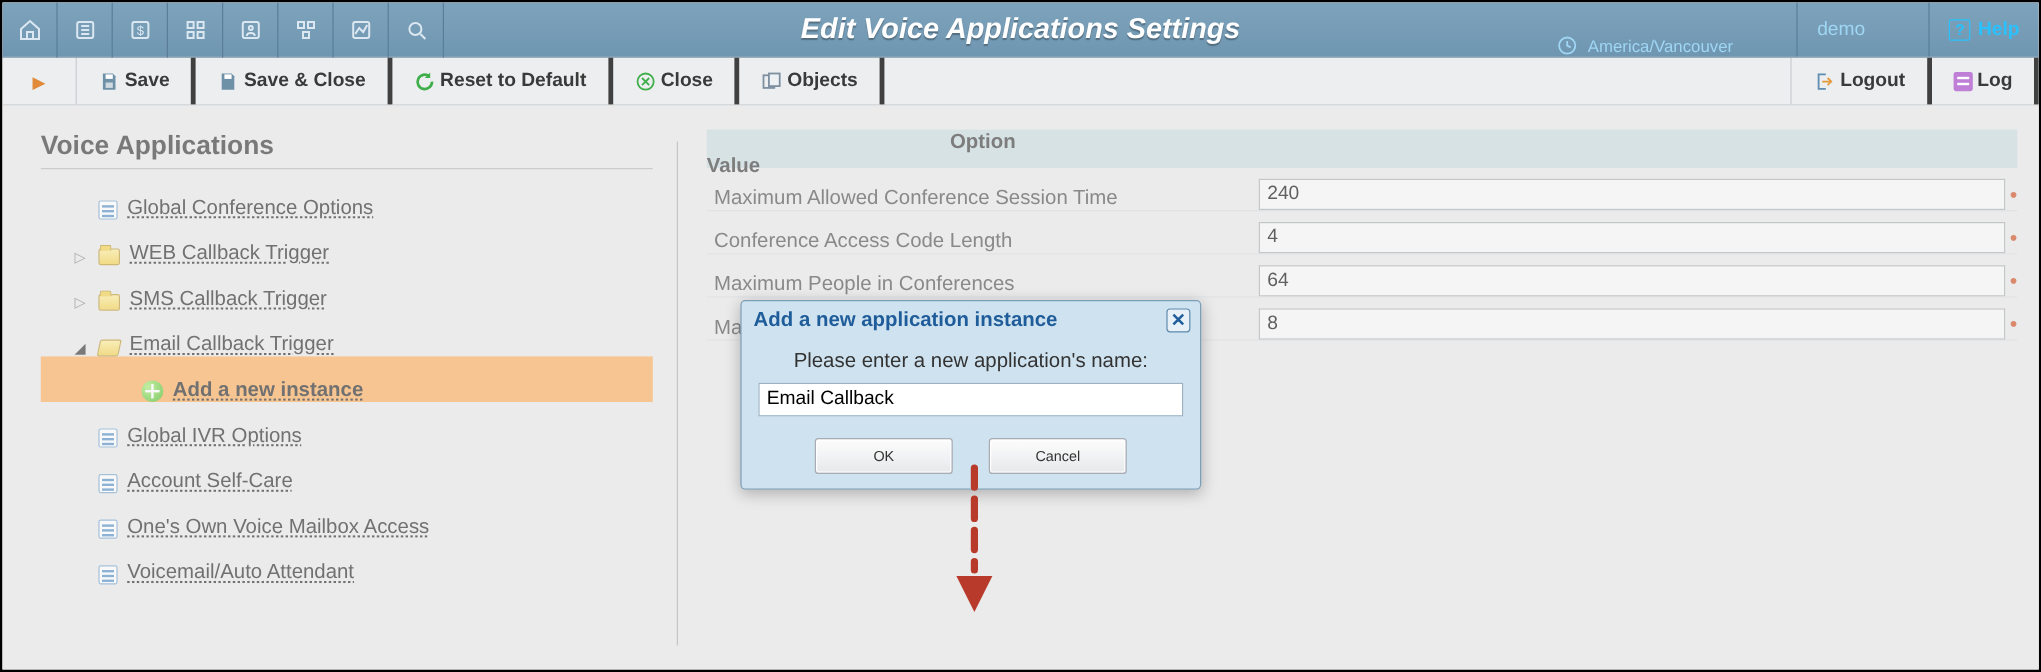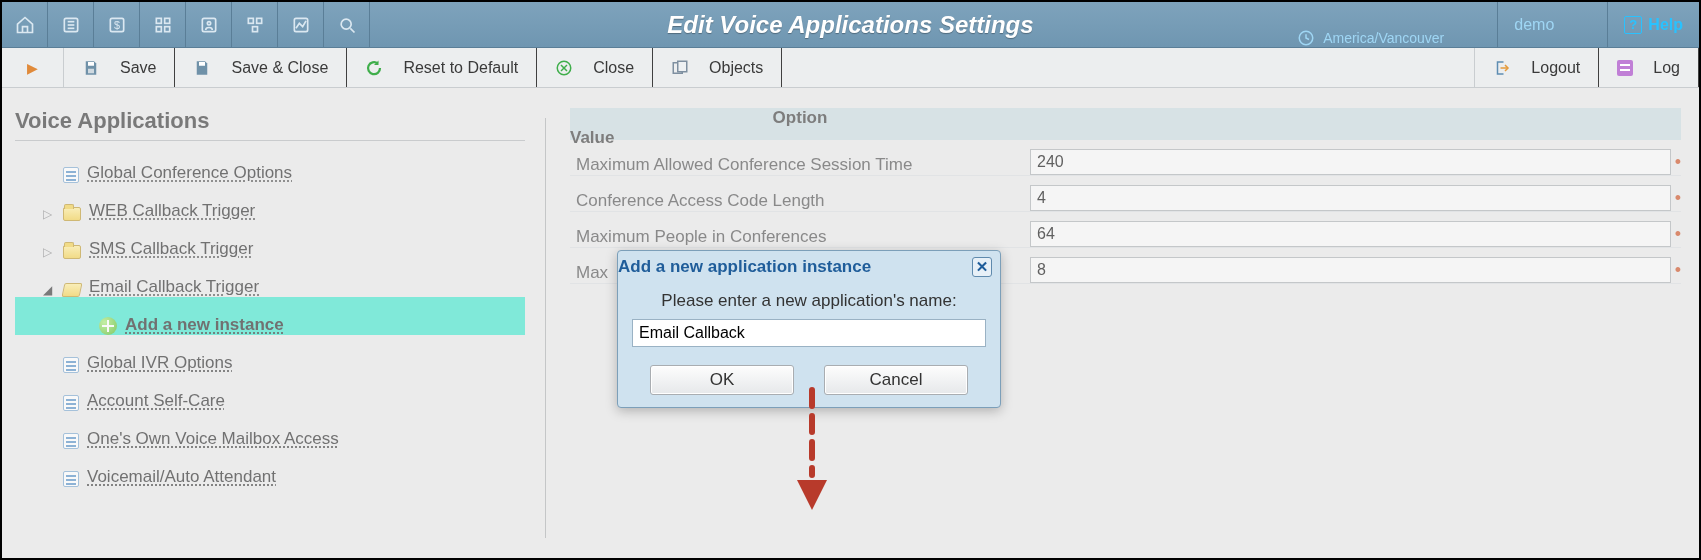--- a/index.html
+++ b/index.html
@@ -86,43 +86,43 @@
     font-size: 16px;
   }
   .toolbar .arrow-cell {
     width: 62px;
     display:flex; align-items:center; justify-content:center;
     border-right:1px solid #c9cdd0;
     color:#e08a3a;
     font-size:14px;
   }
   .toolbar .tbtn {
-    display:flex; align-items:center; gap:20px;
+    display:flex; align-items:center; gap:4px;
     padding:0 18px;
-    border-right:1px solid #404040;
+    border-right:4px solid #404040;
     cursor: default;
     color:#3a3a3a;
-    font-weight:normal;
+    font-weight:bold;
   }
   .toolbar .tbtn svg { width:18px; height:18px; }
   .toolbar .spacer { flex:1; border-right:1px solid #c9cdd0; }
   .toolbar .tbtn.right { }
   .toolbar .log-icon { width:16px; height:16px; background:#c07fd6; border-radius:2px; position:relative; }
   .toolbar .log-icon::before,
   .toolbar .log-icon::after { content:""; position:absolute; left:3px; right:3px; height:2px; background:#fff; }
   .toolbar .log-icon::before { top:4px; }
   .toolbar .log-icon::after { top:9px; }
 
   
   .content {
     position: relative;
     display: flex;
     height: calc(100% - 86px);
     background: #ececed;
-    padding: 20px 18px 10px 13px;
+    padding: 20px 18px 10px 32px;
     gap: 20px;
   }
 
   
   .sidebar {
     width: 510px;
     flex: none;
   }
   .sidebar h2 {
     margin: 0 0 6px 0;
@@ -139,21 +139,21 @@
     color:#4a4a4a;
   }
   .tree-row.indent1 { padding-left:48px; }
   .tree-row.indent2 { padding-left:84px; }
   .tree-row a {
     color:#4a4a4a;
     text-decoration:underline dotted;
     text-underline-offset:3px;
   }
   .tree-row.active {
-    background:#5eead4;
+    background:#fdba74;
   }
   .tree-row.active a, .tree-row.active span.lbl { font-weight:bold; }
   .tree-arrow { color:#9a9a9a; font-size:12px; width:12px; display:inline-block; }
   .folder-icon { width:18px; height:14px; display:inline-block; }
   .folder-closed { background:linear-gradient(#fff0a8,#f5d767); border:1px solid #c7a94e; border-radius:2px; position:relative; }
   .folder-closed::before { content:""; position:absolute; top:-4px; left:0; width:8px; height:4px; background:#f5d767; border:1px solid #c7a94e; border-bottom:none; border-radius:2px 2px 0 0; }
   .folder-open { background:linear-gradient(#fff0a8,#f5d767); border:1px solid #c7a94e; border-radius:2px; transform:skewX(-12deg); }
   .doc-icon { width:16px; height:16px; border:1px solid #8fb4d6; background:#fff; position:relative; border-radius:2px; }
   .doc-icon::before { content:""; position:absolute; left:2px; right:2px; top:3px; height:2px; background:#6fa1cf; }
   .doc-icon::after { content:""; position:absolute; left:2px; right:2px; top:7px; height:2px; background:#6fa1cf; box-shadow:0 4px 0 #6fa1cf; }
@@ -202,42 +202,42 @@
     width:384px;
     background:#cfe2ef;
     border:1px solid #7c9fb9;
     border-radius:4px;
     box-shadow:0 3px 12px rgba(0,0,0,0.25);
     overflow:hidden;
     z-index:10;
   }
   .dialog .titlebar {
     display:flex; align-items:center; justify-content:space-between;
-    padding:6px 8px 4px 0;
+    padding:6px 8px 4px 10px;
     font-weight:bold;
     color:#1f5d9a;
     font-size:17px;
   }
   .dialog .close { width:20px; height:20px; border:1px solid #5f8aad; border-radius:3px; background:#e7f0f7; color:#1f5d9a; display:flex; align-items:center; justify-content:center; font-weight:bold; font-size:15px; }
   .dialog .body { padding:4px 14px 12px 14px; text-align:center; }
   .dialog .prompt { color:#333; font-size:17px; margin:6px 0 8px 0; }
   .dialog input[type=text] {
     width:100%; height:28px;
     border:1px solid #9ab2c4;
     padding:0 6px;
     font-size:16px;
     font-family: Arial, sans-serif;
   }
   .dialog .btnrow { display:flex; justify-content:center; gap:30px; margin-top:18px; }
   .dialog button {
-    width:144px; height:30px;
+    width:115px; height:30px;
     background:linear-gradient(#fdfdfd,#e6e8ea);
     border:1px solid #a9adb1;
     border-radius:3px;
-    font-size:17px;
+    font-size:12px;
     color:#333;
     box-shadow:inset 0 0 0 1px #fff;
   }
 
   
   .annot-arrow {
     position:absolute; left:790px; top:383px; z-index:11;
     pointer-events:none;
   }
 

